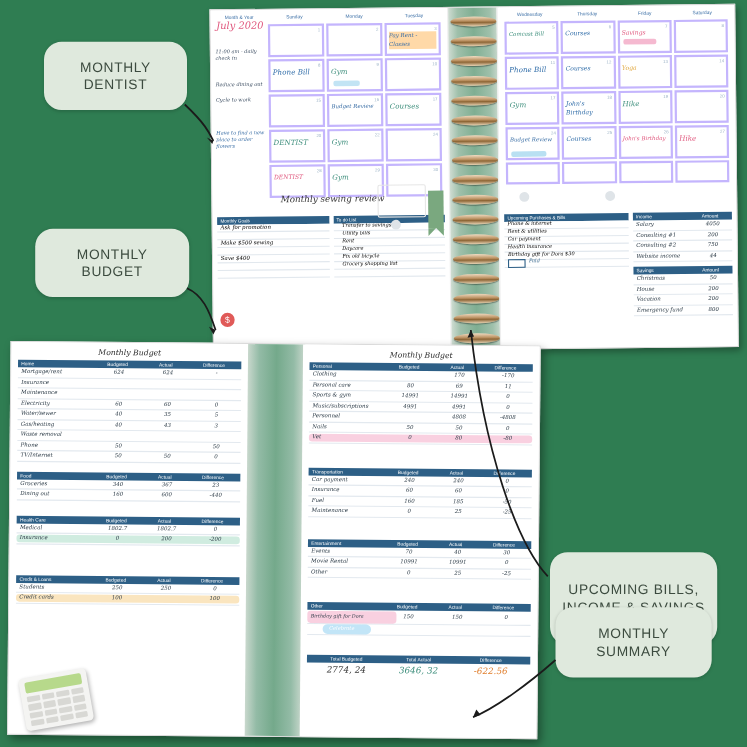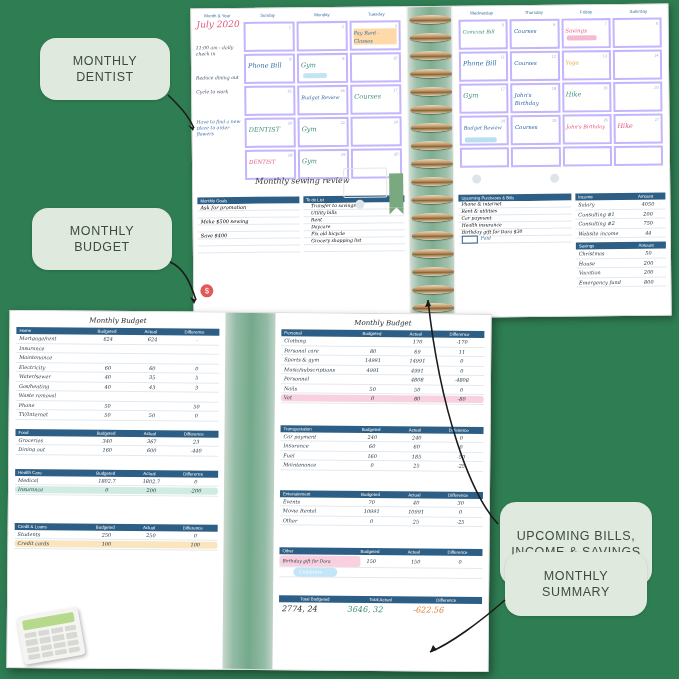--- a/index.html
+++ b/index.html
@@ -84,21 +84,21 @@
   }
   .bud-cat .c1 { flex:1.5; } .bud-cat .c2{flex:1;text-align:center;} .bud-cat .c3{flex:1;text-align:center;} .bud-cat .c4{flex:1;text-align:center;}
   .bud-row { display:flex; border-bottom:1px solid #e3e9ef; font-size:5px; height:9.5px; align-items:center; color:#2b3a46;}
   .bud-row .c1 { flex:1.5; padding-left:3px; } 
   .bud-row .c2,.bud-row .c3,.bud-row .c4 { flex:1; text-align:center; }
   .hl { position:absolute; border-radius:3px; opacity:.55; }
 
   .total-head { display:flex; background:#2d5f86; color:#fff; font-size:4.4px; padding:1px 3px; }
   .total-head div{flex:1;text-align:center;}
   .total-row { display:flex; font-size:8px; padding:2px 3px; }
-  .total-row div{flex:1;font-style:italic;}
+  .total-row div{flex:1;text-align:center;font-style:italic;}
 
   
   .callout {
     position:absolute;
     background:#dfe9dd;
     color:#3c4b3f;
     border-radius:16px;
     font-size:12.5px;
     letter-spacing:.6px;
     text-align:center;

